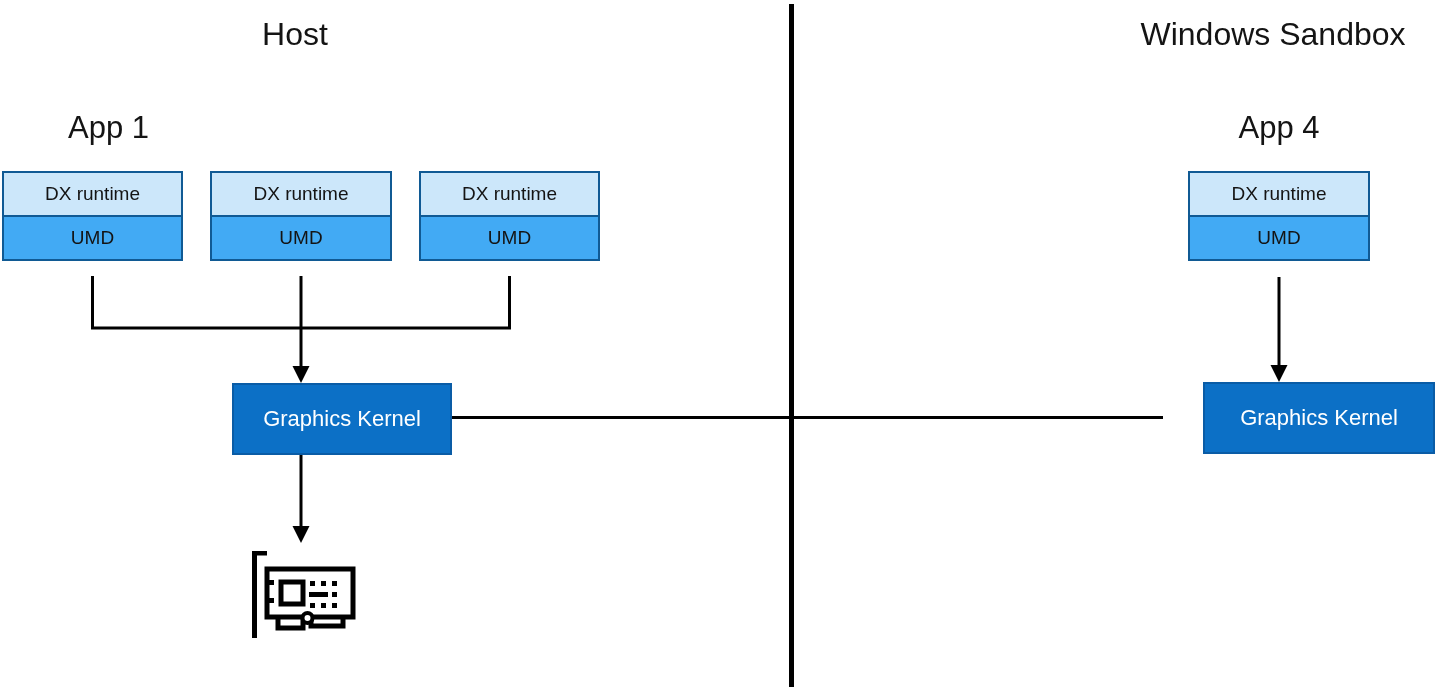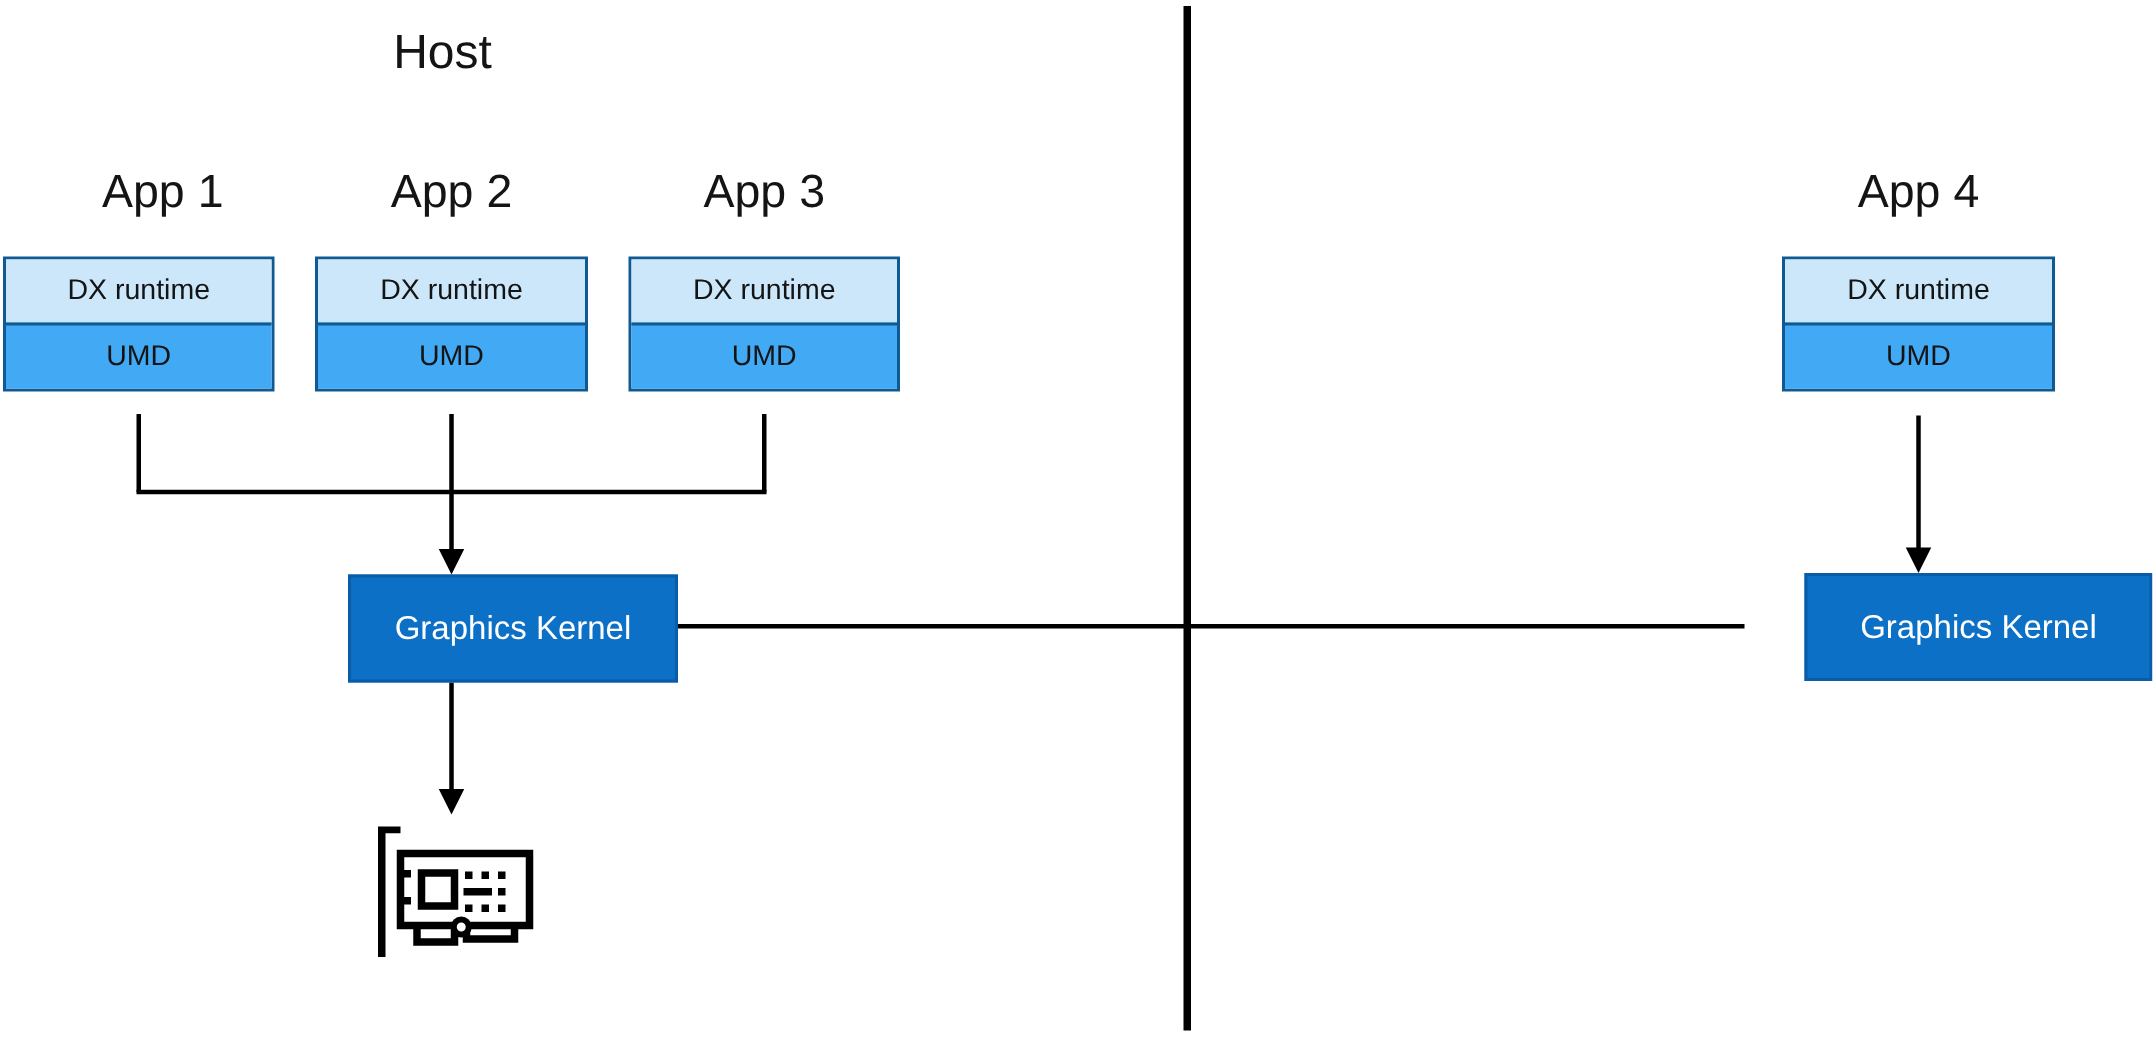--- a/index.html
+++ b/index.html
@@ -94,34 +94,33 @@
     <polygon points="301,543 292.5,526 309.5,526" fill="#000"></polygon>
 
     <line x1="1279" y1="277" x2="1279" y2="367" stroke="#000" stroke-width="3"></line>
     <polygon points="1279,382 1270.5,365 1287.5,365" fill="#000"></polygon>
 
     <line x1="1163" y1="417.5" x2="430" y2="417.5" stroke="#000" stroke-width="3"></line>
     <polygon points="414,417.5 431,409 431,426" fill="#000"></polygon>
   </svg>
 
   <div class="section-title host-title">Host</div>
+  <div class="section-title sandbox-title">Windows Sandbox</div>
 
   <div class="app-title" style="left:18px;width:181px;">App 1</div>
   <div class="stack" style="left:2px;width:181px;">
     <div class="layer layer-dx">DX runtime</div>
     <div class="layer layer-umd">UMD</div>
   </div>
 
-  <div class="app-title" style="left:210px;width:182px;">App 2</div>
   <div class="stack" style="left:210px;width:182px;">
     <div class="layer layer-dx">DX runtime</div>
     <div class="layer layer-umd">UMD</div>
   </div>
 
-  <div class="app-title" style="left:419px;width:181px;">App 3</div>
   <div class="stack" style="left:419px;width:181px;">
     <div class="layer layer-dx">DX runtime</div>
     <div class="layer layer-umd">UMD</div>
   </div>
 
   <div class="app-title" style="left:1188px;width:182px;">App 4</div>
   <div class="stack" style="left:1188px;width:182px;">
     <div class="layer layer-dx">DX runtime</div>
     <div class="layer layer-umd">UMD</div>
   </div>

